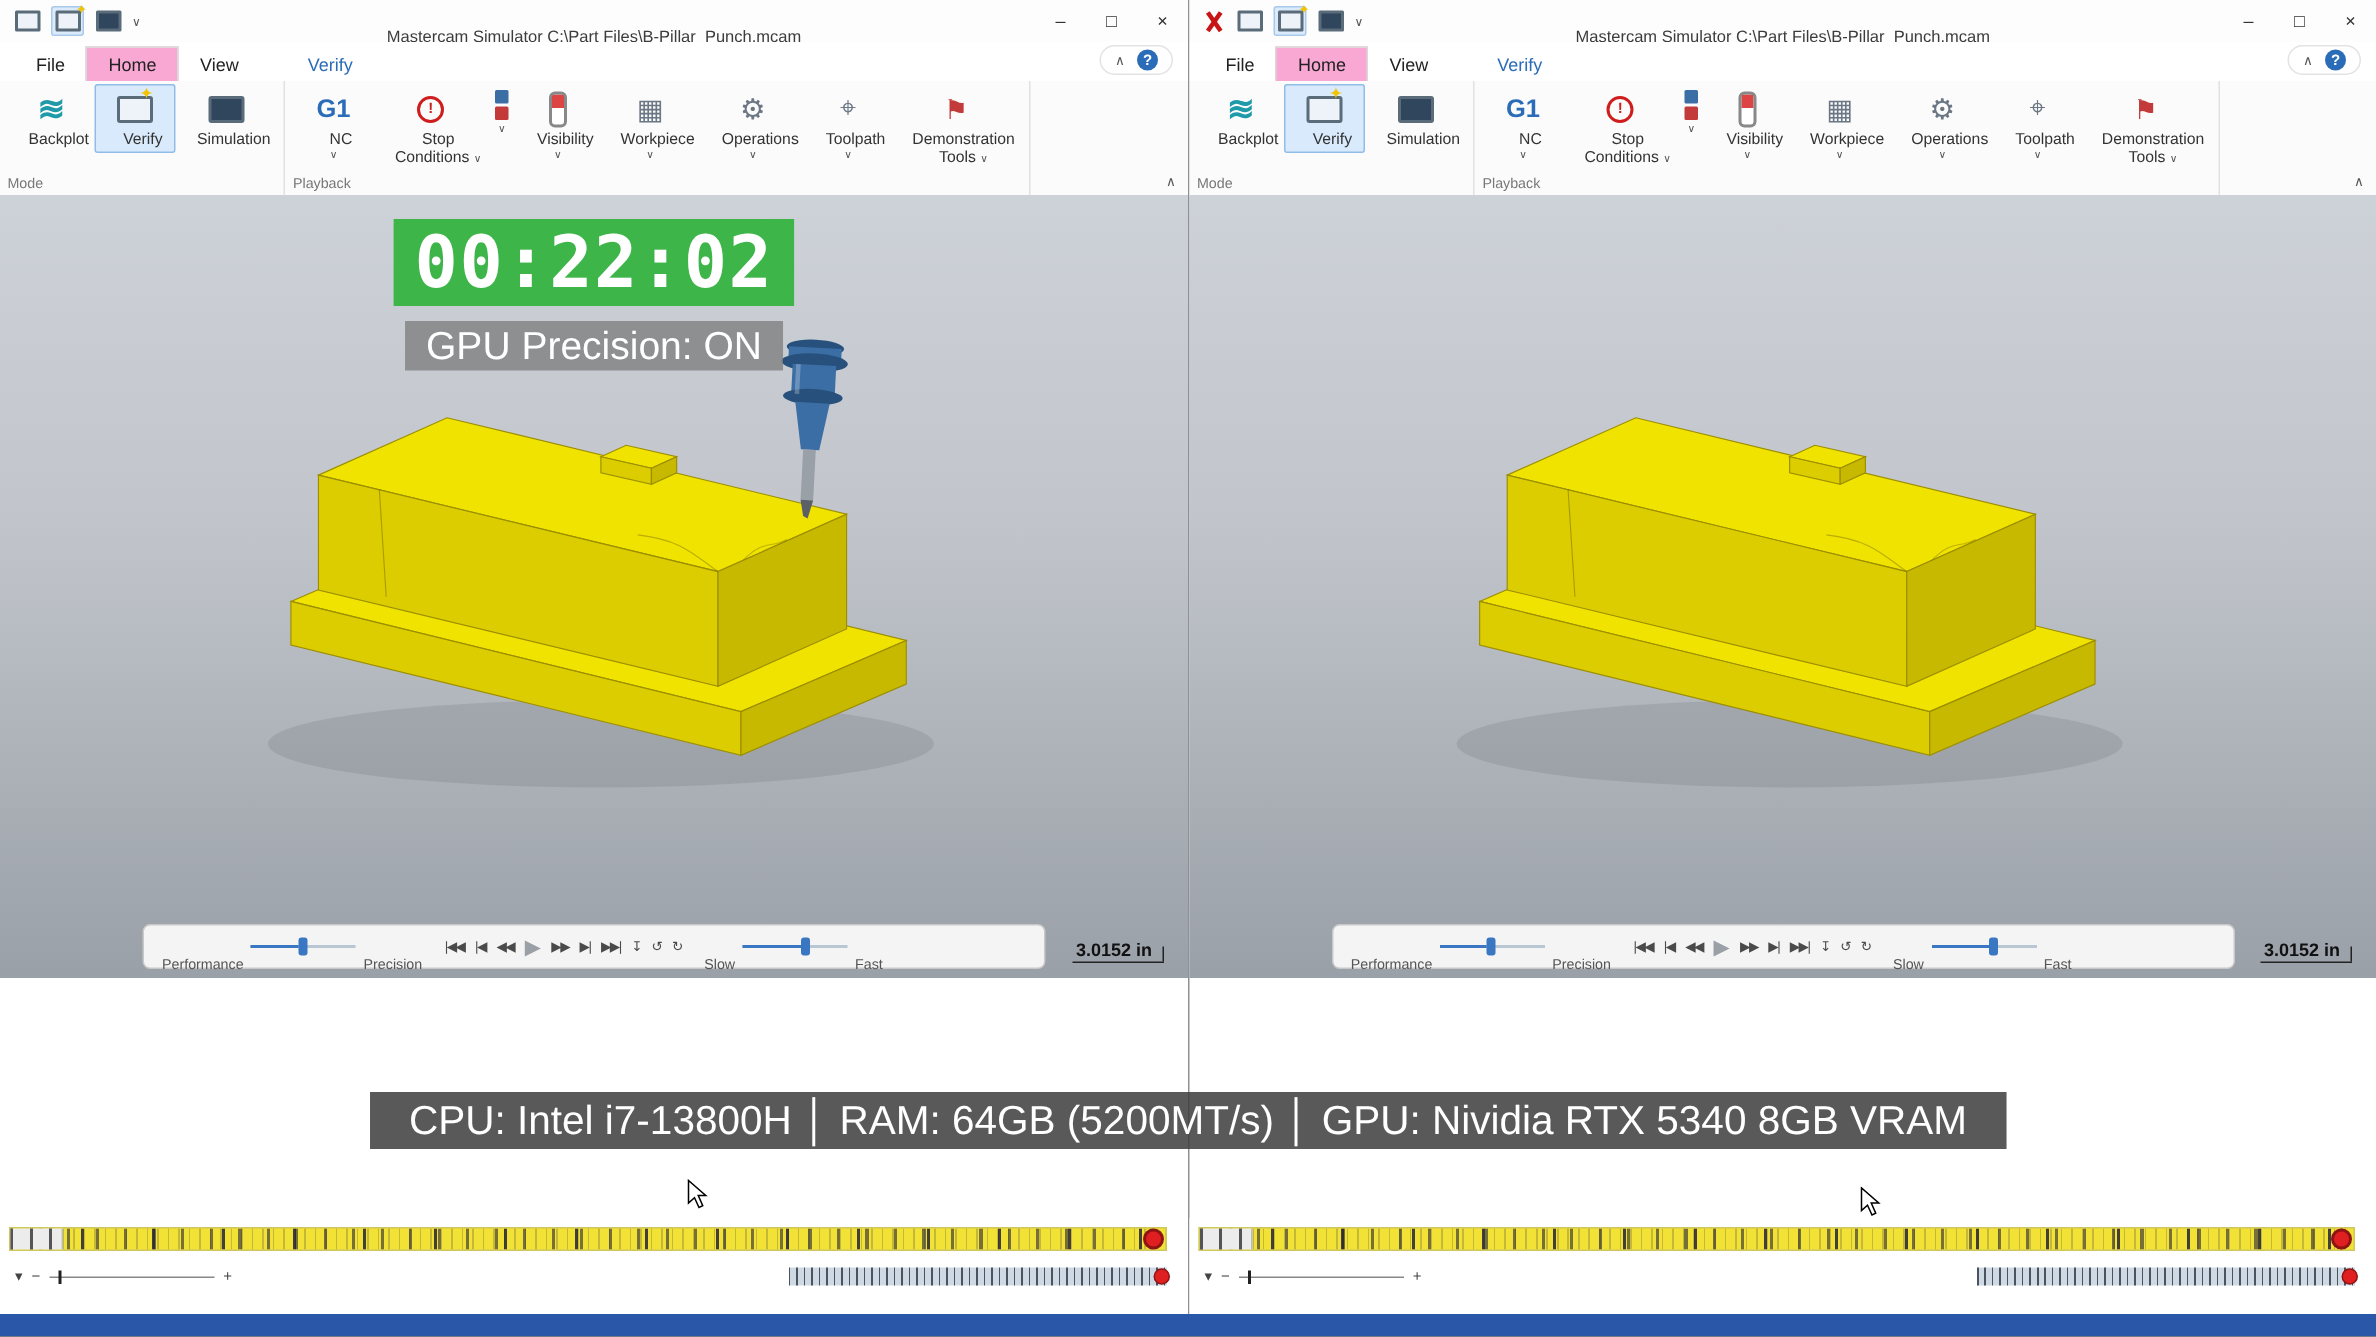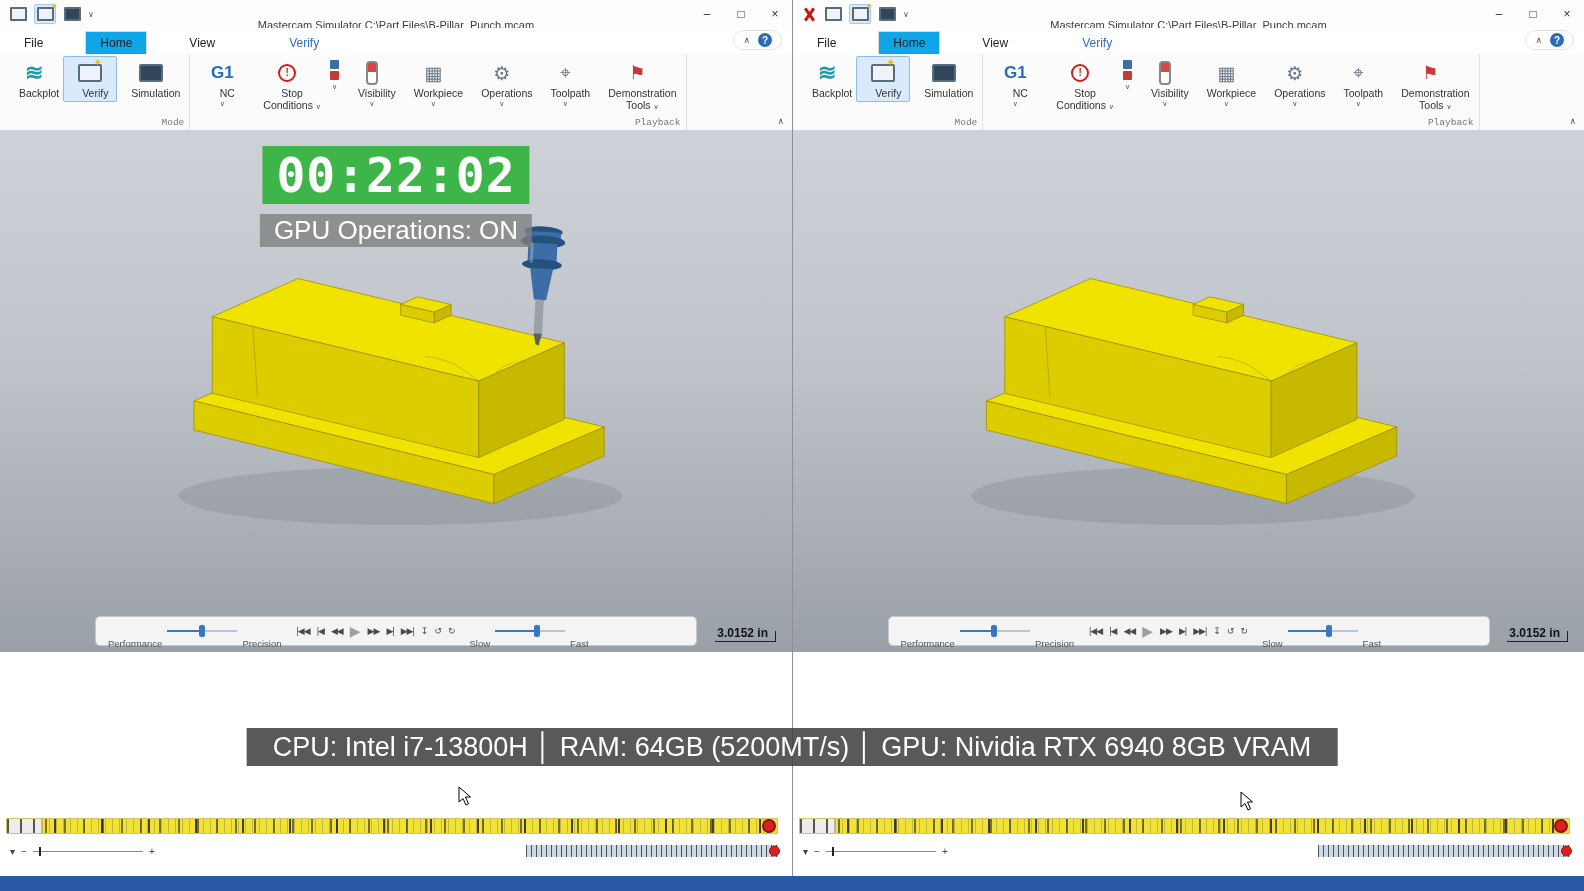--- a/index.html
+++ b/index.html
@@ -21,35 +21,35 @@
   .qbtn.active{background:#dcebfb;border:1px solid #a9c9ec;}
   .scr{width:13px;height:10px;border:2px solid #5a6b7a;background:#edf3f9;border-radius:1px;display:block;}
   .scr.dark{background:#30465c;}
   .qbtn .star{position:absolute;top:-4px;right:-3px;color:#f2c300;font-size:9px;font-style:normal;}
   .qcaret{font-size:8px;color:#555;}
   .title{position:absolute;left:0;right:0;text-align:center;font-size:11px;color:#3c3c3c;pointer-events:none;margin-top:21px;}
   .winctl{margin-left:auto;display:flex;z-index:2;}
   .wbtn{width:34px;height:26px;display:flex;align-items:center;justify-content:center;font-size:12px;color:#333;}
 
   
-  .menurow{height:26px;display:flex;align-items:flex-end;padding-left:10px;background:#fff;position:relative;gap:28px;}
+  .menurow{height:26px;display:flex;align-items:flex-end;padding-left:10px;background:#fff;position:relative;}
   .mtab{font-size:12px;color:#222;padding:4px 14px;}
-  .mtab.active{border:1px solid #d9d9d9;border-bottom:none;background:#0ea5e9;}
+  .mtab.active{border:1px solid #d9d9d9;border-bottom:none;background:#f9a8d4;}
   .mtab.verify{color:var(--accent);margin-left:18px;}
   .menu-right{position:absolute;right:10px;top:2px;display:flex;gap:8px;align-items:center;
               background:#fff;border:1px solid #e3e3e3;border-radius:10px;padding:2px 9px;}
   .pillbtn{font-size:9px;color:#555;}
   .helpbtn{width:14px;height:14px;border-radius:50%;background:var(--accent);color:#fff;font-size:10px;
            display:flex;align-items:center;justify-content:center;font-weight:bold;}
 
   
   .ribbon{height:76px;background:#fbfbfb;border-bottom:1px solid #d5d5d5;display:flex;position:relative;}
   .rgroup{display:flex;flex-direction:column;border-right:1px solid #e2e2e2;padding:2px 5px 0;}
   .rbtns{display:flex;align-items:flex-start;flex:1;}
-  .glabel{text-align:right;font-size:9.5px;color:#777;padding:1px 0 2px;font-family:Liberation Mono, monospace;}
+  .glabel{text-align:left;font-size:9.5px;color:#777;padding:1px 0 2px;}
   .rbtn{display:flex;flex-direction:column;align-items:center;min-width:46px;padding:2px 3px;border:1px solid transparent;border-radius:2px;}
   .rbtn.selected{background:#d8eafb;border-color:#8fbde8;}
   .ico{height:28px;display:flex;align-items:center;justify-content:center;position:relative;}
   .ico.wave{color:#1f9aa8;font-size:22px;font-weight:bold;}
   .mon{width:20px;height:14px;border:2px solid #5a6b7a;border-radius:2px;background:#edf3f9;display:block;}
   .mon.dark{background:#30465c;}
   .rbtn .star{position:absolute;top:-3px;right:0;color:#f2c300;font-size:11px;font-style:normal;}
   .ico.g1{color:var(--accent);font-weight:bold;font-size:17px;}
   .lbl,.lbl2{font-size:10.5px;color:#333;line-height:12px;white-space:nowrap;padding-left:10px;}
   .caret{font-size:7px;color:#555;line-height:9px;}
@@ -259,21 +259,21 @@
           <rect x="566" y="148" width="38" height="26" fill="var(--tool-blue)"></rect>
           <ellipse cx="585" cy="176" rx="26" ry="7" fill="var(--tool-dark)"></ellipse>
           <polygon points="570,181 600,181 593,222 577,222" fill="var(--tool-blue)"></polygon>
           <rect x="579" y="222" width="11" height="44" fill="var(--tool-shaft)"></rect>
           <polygon points="579,266 590,266 586,282 582,280" fill="#5a6066"></polygon>
           <rect x="569" y="148" width="4" height="26" fill="rgba(255,255,255,0.25)"></rect>
         </g>
       </svg>
 
       <div class="timer" style="background: rgb(61, 181, 73);">00:22:02</div>
-      <div class="gpulabel">GPU Operations: ON</div>
+      <div class="gpulabel">GPU Precision: ON</div>
 
       <div class="playbar">
         <span class="slbl">Performance</span>
         <span class="slider">
           <span class="track"></span>
               <span class="fill" style="width:45%"></span>
               <span class="knob" style="left:45%"></span>
         </span>
         <span class="slbl">Precision</span>
         <span class="tsep"></span>
@@ -513,21 +513,21 @@
         <span class="mini">+</span>
         <span class="miniruler">
               <i class="mr-dot"></i>
             </span>
       </div>
     </div>
 
   </div>
 </div>
 
-  <div class="hwbar">CPU: Intel i7-13800H   │   RAM: 64GB (5200MT/s)   │   GPU: Nividia RTX 6940 8GB VRAM</div>
+  <div class="hwbar">CPU: Intel i7-13800H   │   RAM: 64GB (5200MT/s)   │   GPU: Nividia RTX 5340 8GB VRAM</div>
   <div class="statusbar"></div>
 
   <div class="cursor c1">
     <svg viewBox="0 0 16 22" width="16" height="22">
         <polygon points="1,1 1,16 5,12.5 8,19 10.5,17.8 7.5,11 12.5,11" fill="#fff" stroke="#000" stroke-width="1"></polygon>
       </svg>
   </div>
   <div class="cursor c2">
     <svg viewBox="0 0 16 22" width="16" height="22">
         <polygon points="1,1 1,16 5,12.5 8,19 10.5,17.8 7.5,11 12.5,11" fill="#fff" stroke="#000" stroke-width="1"></polygon>

